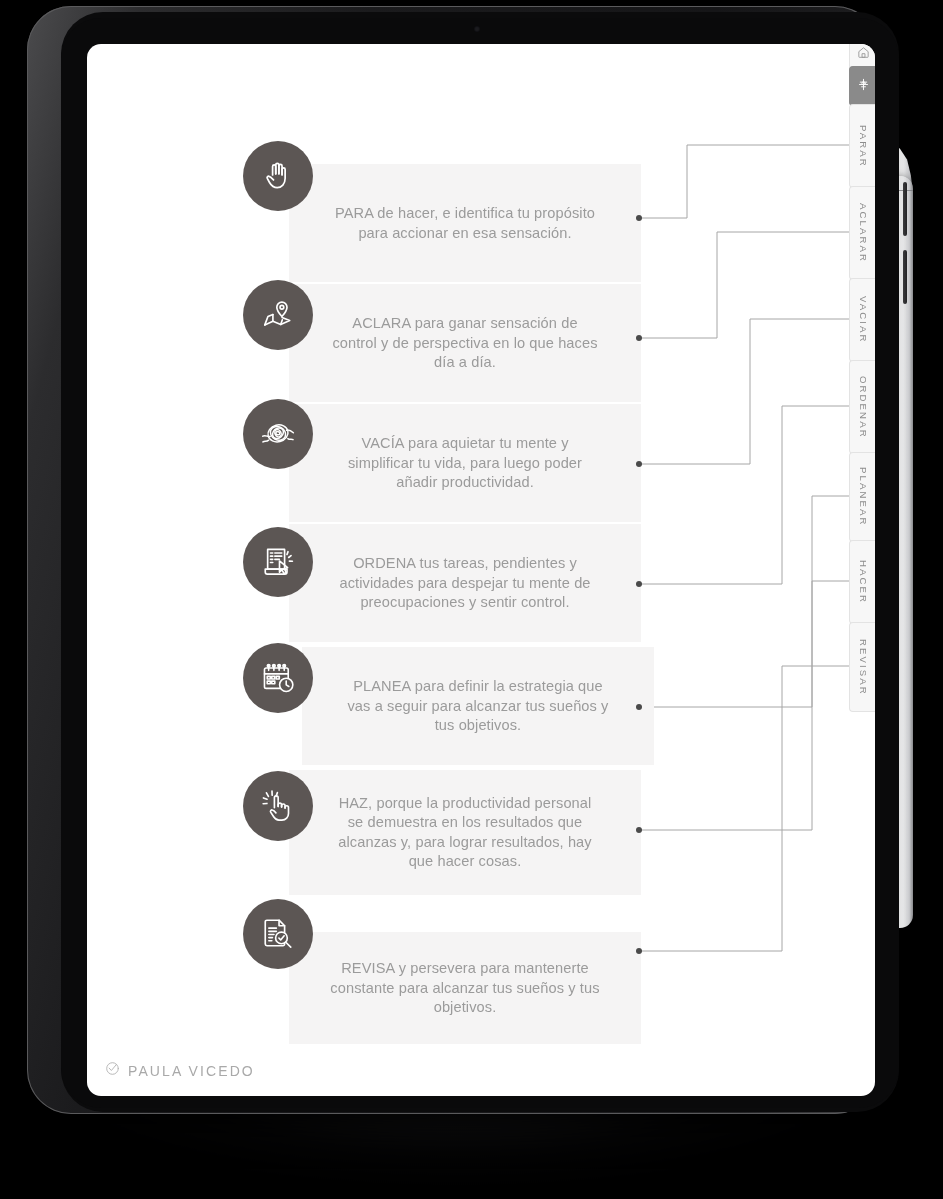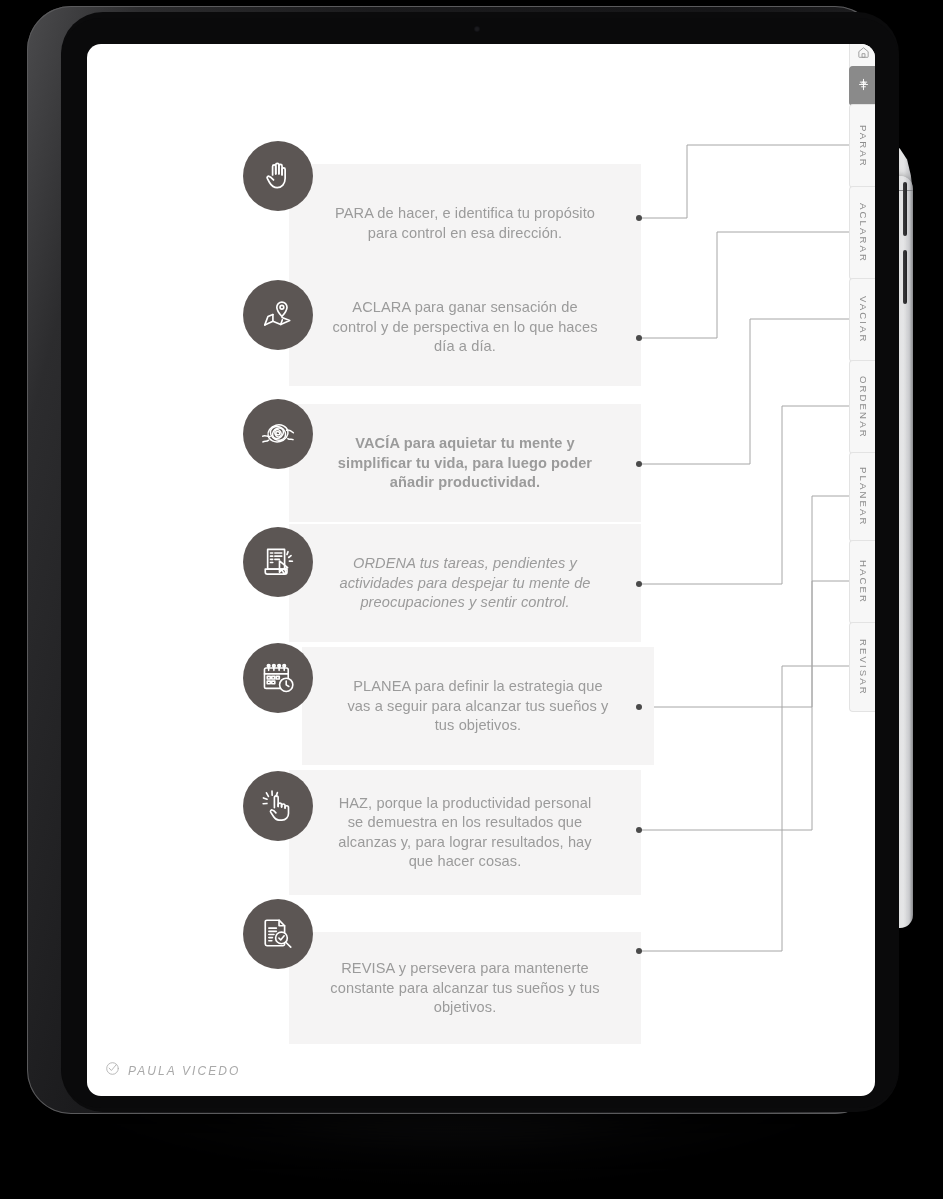--- a/index.html
+++ b/index.html
@@ -89,21 +89,21 @@
   }
   .tab.dark{background:#8a8a8a;border-color:#8a8a8a;}
   .tab-label{
     writing-mode:vertical-rl;text-orientation:mixed;
     font-size:9.6px;letter-spacing:2.1px;color:#8d8d8d;
     font-family:"Liberation Sans",sans-serif;white-space:nowrap;
   }
 
   
   .footer{position:absolute;left:18px;bottom:16px;display:flex;align-items:center;gap:8px;}
-  .footer-name{font-size:12px;letter-spacing:2.1px;color:#a9a9a9;font-family:"Liberation Sans",sans-serif;font-style:italic;}
+  .footer-name{font-size:14px;letter-spacing:2.1px;color:#a9a9a9;font-family:"Liberation Sans",sans-serif;}
 </style>
 </head>
 <body>
 
 <div id="stage">
 
   <div class="device-shadow"></div>
 
   <div class="pencil-tip"></div>
   <div class="pencil"></div>
@@ -125,67 +125,67 @@
             <path d="M 552 420 H 663 V 275 H 762" class="conn" stroke="#a6a6a6" stroke-width="1" fill="none"></path>
             <path d="M 552 540 H 695 V 362 H 762" class="conn" stroke="#a6a6a6" stroke-width="1" fill="none"></path>
             <path d="M 552 663 H 725 V 452 H 762" class="conn" stroke="#a6a6a6" stroke-width="1" fill="none"></path>
             <path d="M 552 786 H 725 V 537 H 762" class="conn" stroke="#a6a6a6" stroke-width="1" fill="none"></path>
             <path d="M 552 907 H 695 V 622 H 762" class="conn" stroke="#a6a6a6" stroke-width="1" fill="none"></path>
           </svg>
 
         <div id="rows">
             <div class="panel" style="left: 202px; top: 120px; width: 352px; height: 118px;">
               <div class="panel-text">PARA de hacer, e identifica tu propósito
-para control en esa dirección.</div>
+para accionar en esa sensación.</div>
             </div>
             <div class="ico" style="left: 156px; top: 97px;">
               <svg width="36" height="36" viewBox="0 0 24 24" fill="none" stroke="#fff" stroke-width="1.15" stroke-linecap="round" stroke-linejoin="round">
       <path d="M8.4 11.3V5.6a1.05 1.05 0 0 1 2.1 0v5"></path>
       <path d="M10.5 10.4V4.6a1.05 1.05 0 0 1 2.1 0v5.6"></path>
       <path d="M12.6 10.6V5.3a1.05 1.05 0 0 1 2.1 0v5.6"></path>
       <path d="M14.7 11.3V7.6a1.02 1.02 0 0 1 2.05 0v6.1c0 3.6-2.3 6.1-5.3 6.1-2.6 0-3.9-1.4-5.1-3.5l-1.5-2.7c-.45-.8.5-1.75 1.35-1.3l1.2.75 1.6 1.6"></path>
     </svg>
             </div>
             <div class="dot" style="left: 549px; top: 171px;"></div>
-            <div class="panel" style="left: 202px; top: 224px; width: 352px; height: 118px;">
+            <div class="panel" style="left: 202px; top: 240px; width: 352px; height: 118px;">
               <div class="panel-text">ACLARA para ganar sensación de
 control y de perspectiva en lo que haces
 día a día.</div>
             </div>
             <div class="ico" style="left: 156px; top: 236px;">
               <svg width="36" height="36" viewBox="0 0 24 24" fill="none" stroke="#fff" stroke-width="1.1" stroke-linecap="round" stroke-linejoin="round">
       <path d="M3.2 18.6 8.6 16.2l5.2 2.1 6-2.6-5.1-2"></path>
       <path d="M3.2 18.6 5.3 13l3.3-1.3"></path>
       <path d="M8.6 16.2v-4.5"></path>
       <path d="M13.8 18.3l1.1-3.1"></path>
       <path d="M14.6 3.4a3.4 3.4 0 0 1 3.4 3.4c0 2.5-3.4 6.2-3.4 6.2S11.2 9.3 11.2 6.8a3.4 3.4 0 0 1 3.4-3.4Z"></path>
       <circle cx="14.6" cy="6.8" r="1.25"></circle>
     </svg>
             </div>
             <div class="dot" style="left: 549px; top: 291px;"></div>
-            <div class="panel" style="left: 202px; top: 360px; width: 352px; height: 118px; font-weight: bold;">
+            <div class="panel" style="left: 202px; top: 360px; width: 352px; height: 118px;">
               <div class="panel-text">VACÍA para aquietar tu mente y
 simplificar tu vida, para luego poder
 añadir productividad.</div>
             </div>
             <div class="ico" style="left: 156px; top: 355px;">
               <svg width="38" height="38" viewBox="0 0 24 24" fill="none" stroke="#fff" stroke-width=".95" stroke-linecap="round">
       <path d="M2.4 13.4c1.6-1.1 3.1.6 4.7.2"></path>
       <path d="M17.4 9.6c1.6-.6 3.2.6 4.3 1.6"></path>
       <ellipse cx="12" cy="11.6" rx="6.4" ry="5.3" transform="rotate(-14 12 11.6)"></ellipse>
       <ellipse cx="12" cy="11.6" rx="5.0" ry="4.1" transform="rotate(26 12 11.6)"></ellipse>
       <ellipse cx="12" cy="11.5" rx="3.7" ry="3.0" transform="rotate(-42 12 11.5)"></ellipse>
       <ellipse cx="12" cy="11.5" rx="2.4" ry="1.9" transform="rotate(62 12 11.5)"></ellipse>
       <ellipse cx="11.9" cy="11.5" rx="1.25" ry="1.0" transform="rotate(10 11.9 11.5)"></ellipse>
       <path d="M6.1 15.9c-1.3 1.2-2.6.3-3.6 1.1"></path>
       <path d="M18.2 14.9c1.3.9 2.3.1 3.3.7"></path>
     </svg>
             </div>
             <div class="dot" style="left: 549px; top: 417px;"></div>
-            <div class="panel" style="left: 202px; top: 480px; width: 352px; height: 118px; font-style: italic;">
+            <div class="panel" style="left: 202px; top: 480px; width: 352px; height: 118px;">
               <div class="panel-text">ORDENA tus tareas, pendientes y
 actividades para despejar tu mente de
 preocupaciones y sentir control.</div>
             </div>
             <div class="ico" style="left: 156px; top: 483px;">
               <svg width="36" height="36" viewBox="0 0 24 24" fill="none" stroke="#fff" stroke-width="1.1" stroke-linecap="round" stroke-linejoin="round">
       <path d="M5.1 3.6h11.3v13.1H5.1z"></path>
       <path d="M3.5 16.7h14.5v2.0a1.4 1.4 0 0 1-1.4 1.4H4.9a1.4 1.4 0 0 1-1.4-1.4z"></path>
       <path d="M7.0 6.0h1.5M7.0 8.1h1.5M7.0 10.2h1.5M7.0 12.3h1.5"></path>
       <path d="M9.9 6.0h4.6M9.9 8.1h4.6M9.9 10.2h3.0"></path>

